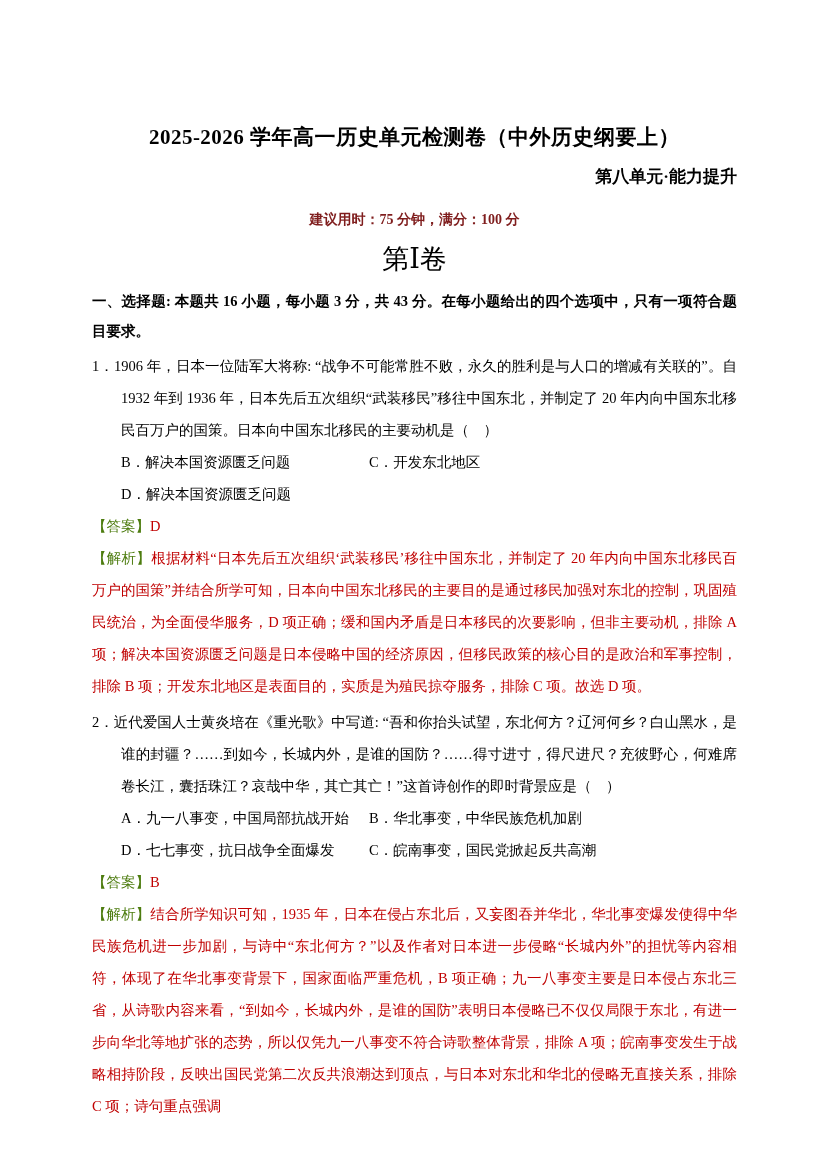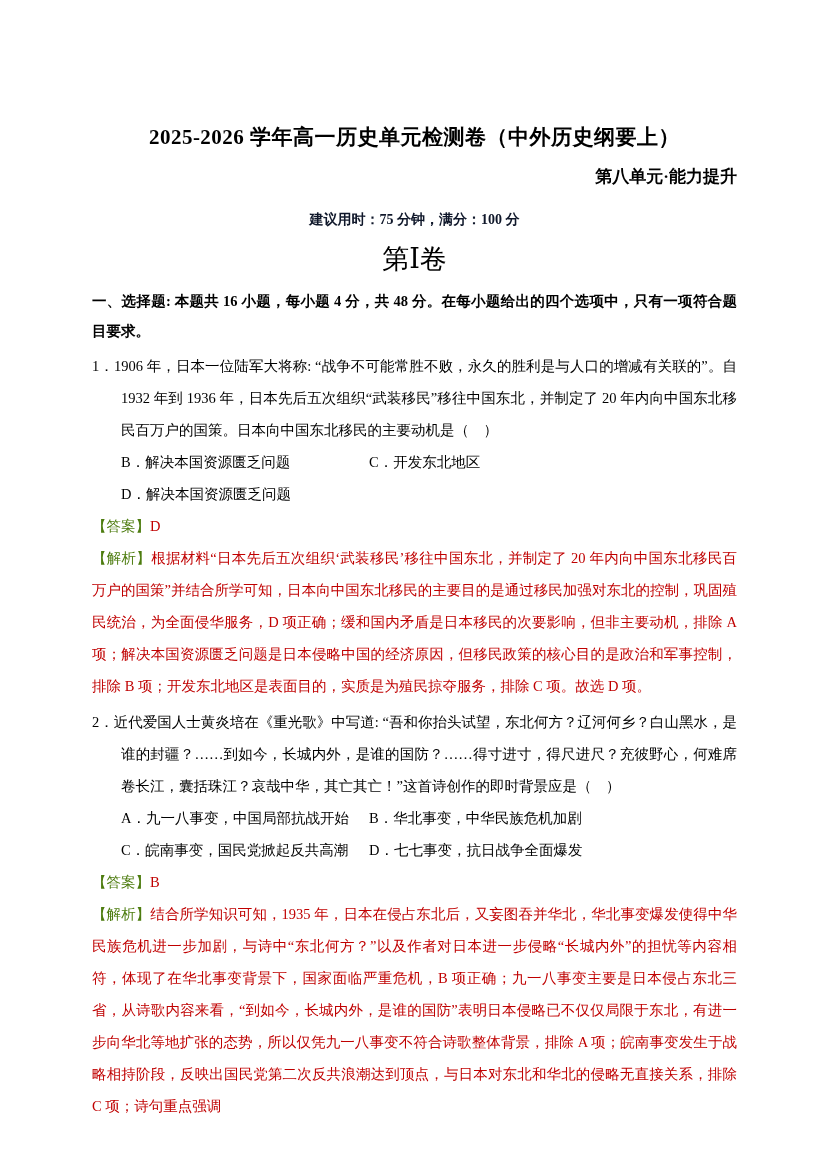--- a/index.html
+++ b/index.html
@@ -19,21 +19,21 @@
     font-size:21px; font-weight:bold; line-height:30px;
     letter-spacing:0.5px;
   }
   .subtitle {
     margin:12px 0 0 0; text-align:right;
     font-size:17px; font-weight:bold; line-height:26px;
   }
   .info {
     margin-top:20px; text-align:center;
     font-size:14px; font-weight:bold; line-height:20px;
-    color:#0f172a;
+    color:#7f1d1d;
   }
   .volume {
     margin-top:8px; text-align:center;
     font-size:27px; line-height:42px; font-weight:normal;
   }
   .intro {
     margin:6px 0 2px 0;
     font-size:14.5px; font-weight:bold; line-height:30px;
     text-align:justify;
   }
@@ -68,38 +68,38 @@
 <div class="page">
 
   <h1 class="title">2025-2026 学年高一历史单元检测卷（中外历史纲要上）</h1>
 
   <h2 class="subtitle">第八单元·能力提升</h2>
 
   <div class="info">建议用时：75 分钟，满分：100 分</div>
 
   <div class="volume">第Ⅰ卷</div>
 
-  <p class="intro">一、选择题: 本题共 16 小题，每小题 4 分，共 48 分。在每小题给出的四个选项中，只有一项符合题目要求。</p>
+  <p class="intro">一、选择题: 本题共 16 小题，每小题 3 分，共 43 分。在每小题给出的四个选项中，只有一项符合题目要求。</p>
 
   <section class="question">
     <p class="stem"><span>1．</span><span>1906 年，日本一位陆军大将称: “战争不可能常胜不败，永久的胜利是与人口的增减有关联的”。自 1932 年到 1936 年，日本先后五次组织“武装移民”移往中国东北，并制定了 20 年内向中国东北移民百万户的国策。日本向中国东北移民的主要动机是（　）</span></p>
     <div class="options">
       <div class="option">B．解决本国资源匮乏问题</div>
       <div class="option">C．开发东北地区</div>
       <div class="option">D．解决本国资源匮乏问题</div>
     </div>
     <p class="answer-line"><span class="black-label">【答案】</span><span class="red">D</span></p>
     <p class="analysis"><span class="black-label">【解析】</span><span class="red">根据材料“日本先后五次组织‘武装移民’移往中国东北，并制定了 20 年内向中国东北移民百万户的国策”并结合所学可知，日本向中国东北移民的主要目的是通过移民加强对东北的控制，巩固殖民统治，为全面侵华服务，D 项正确；缓和国内矛盾是日本移民的次要影响，但非主要动机，排除 A 项；解决本国资源匮乏问题是日本侵略中国的经济原因，但移民政策的核心目的是政治和军事控制，排除 B 项；开发东北地区是表面目的，实质是为殖民掠夺服务，排除 C 项。故选 D 项。</span></p>
   </section>
 
   <section class="question">
     <p class="stem"><span>2．</span><span>近代爱国人士黄炎培在《重光歌》中写道: “吾和你抬头试望，东北何方？辽河何乡？白山黑水，是谁的封疆？……到如今，长城内外，是谁的国防？……得寸进寸，得尺进尺？充彼野心，何难席卷长江，囊括珠江？哀哉中华，其亡其亡！”这首诗创作的即时背景应是（　）</span></p>
     <div class="options">
       <div class="option">A．九一八事变，中国局部抗战开始</div>
       <div class="option">B．华北事变，中华民族危机加剧</div>
+      <div class="option">D．七七事变，抗日战争全面爆发</div>
       <div class="option">C．皖南事变，国民党掀起反共高潮</div>
-      <div class="option">D．七七事变，抗日战争全面爆发</div>
     </div>
     <p class="answer-line"><span class="black-label">【答案】</span><span class="red">B</span></p>
     <p class="analysis"><span class="black-label">【解析】</span><span class="red">结合所学知识可知，1935 年，日本在侵占东北后，又妄图吞并华北，华北事变爆发使得中华民族危机进一步加剧，与诗中“东北何方？”以及作者对日本进一步侵略“长城内外”的担忧等内容相符，体现了在华北事变背景下，国家面临严重危机，B 项正确；九一八事变主要是日本侵占东北三省，从诗歌内容来看，“到如今，长城内外，是谁的国防”表明日本侵略已不仅仅局限于东北，有进一步向华北等地扩张的态势，所以仅凭九一八事变不符合诗歌整体背景，排除 A 项；皖南事变发生于战略相持阶段，反映出国民党第二次反共浪潮达到顶点，与日本对东北和华北的侵略无直接关系，排除 C 项；诗句重点强调</span></p>
   </section>
 
 </div>
 
 </body></html>

